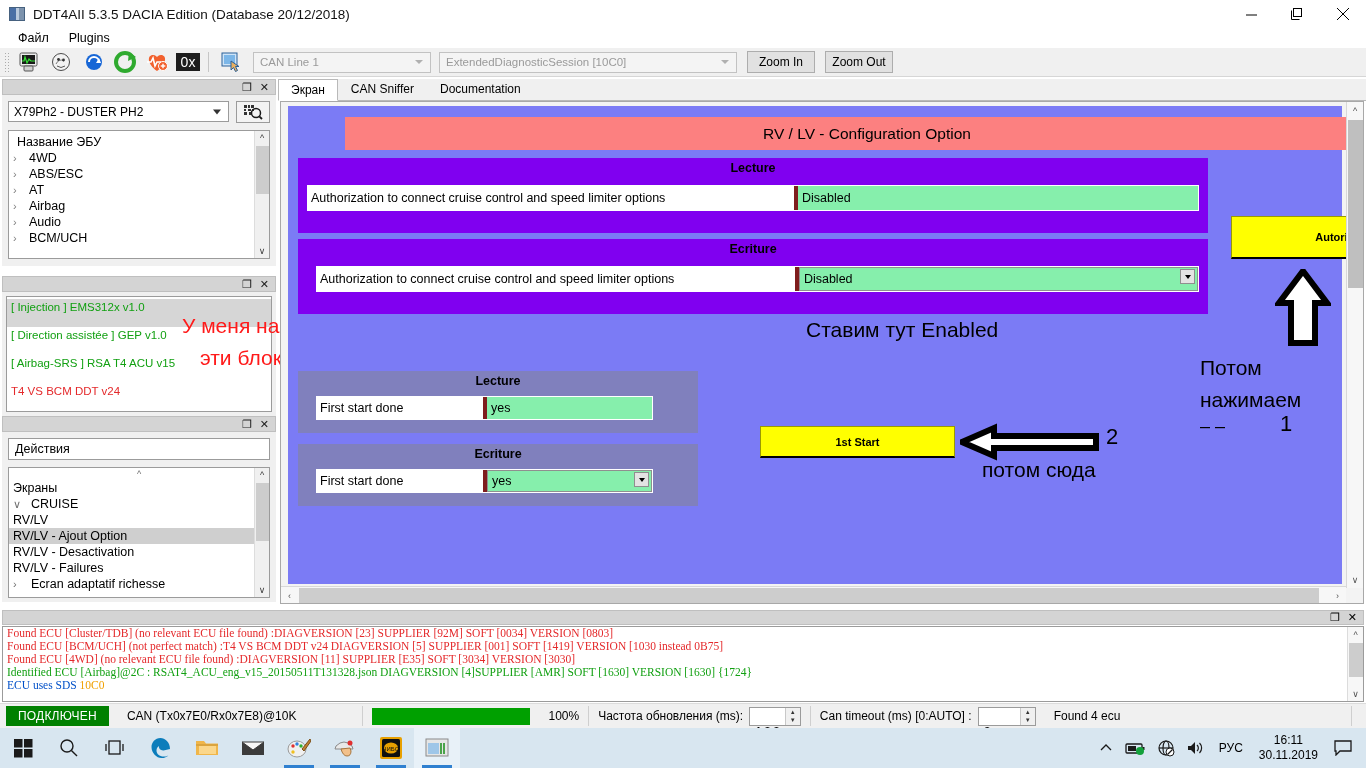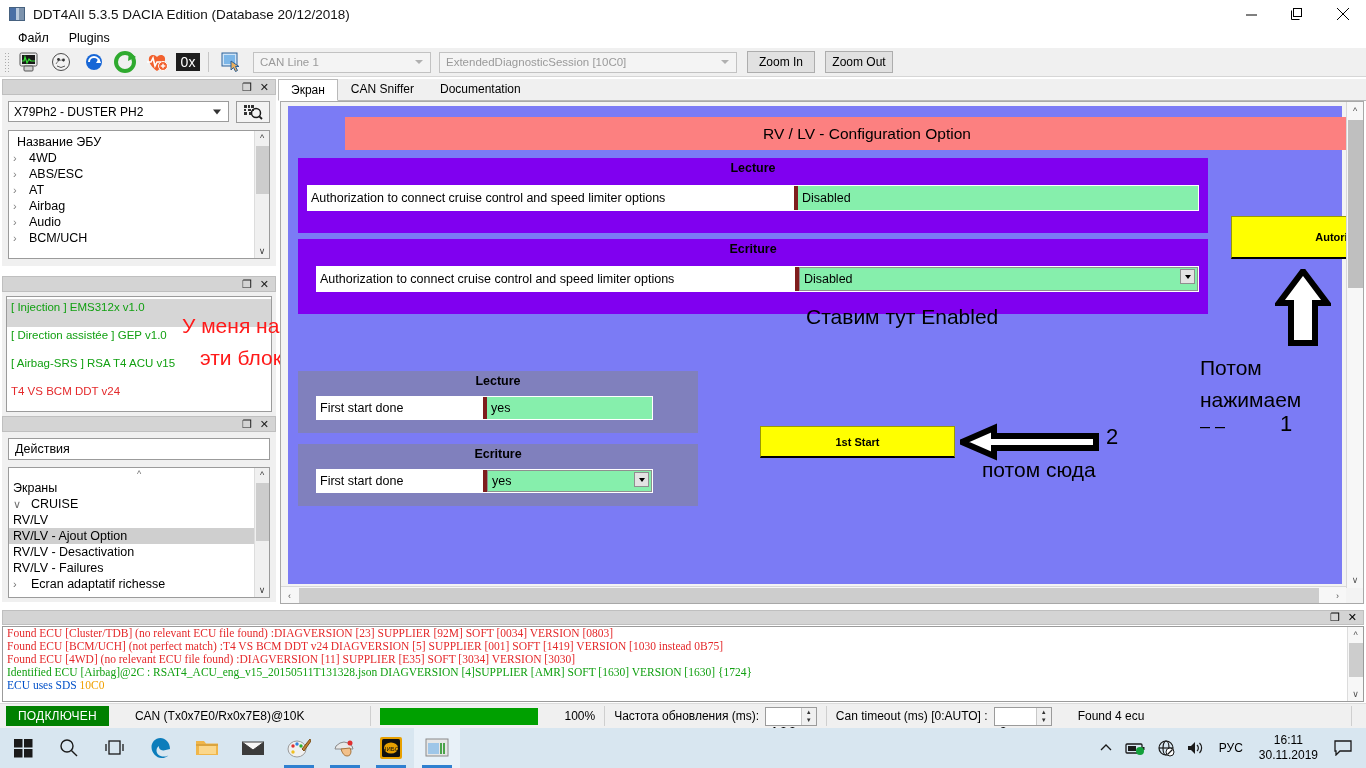--- a/index.html
+++ b/index.html
@@ -225,21 +225,21 @@
 
   
   .statusbar {
     position:absolute; left:0; top:703px; width:1366px; height:25px;
     background:#f0f0f0; display:flex; align-items:center; border-top:1px solid #dcdcdc;
   }
   .badge-conn {
     margin-left: 6px; background:#008000; color:#ffffff; font-size:12px;
     padding: 3px 12px; letter-spacing: .2px;
   }
-  .st-text { font-size: 12px; color:#000; margin-left: 26px; }
+  .st-text { font-size: 12px; color:#000; margin-left: 18px; }
   .st-sep { width:1px; height:20px; background:#cfcfcf; margin: 0 9px; }
   .progress { width: 158px; height: 17px; background:#00a000; }
   .spin {
     height: 19px; border:1px solid #9b9b9b; background:#fff; display:flex; align-items:center;
   }
   .spin .val { font-size:16px; padding: 0 4px; min-width: 26px; margin-top: 36px; }
   .spin .btns { width: 15px; height: 100%; border-left:1px solid #c8c8c8; background:#f0f0f0;
     display:flex; flex-direction:column; }
   .spin .btns div { flex:1; display:flex; align-items:center; justify-content:center; font-size:6px; color:#333; }
 
@@ -533,21 +533,21 @@
                 <i></i>
               </span>
           </div>
         </div>
       </div>
 
       <div class="ybtn" style="left:943px; top:110px; width:160px; height:43px; justify-content:flex-end; padding-right:10px;">Autorisation</div>
 
       <div class="ybtn" style="left:472px; top:320px; width:195px; height:32px; justify-content:center;">1st Start</div>
 
-      <div class="note" style="left:518px; top:199px; font-size:21px;">Ставим тут Enabled</div>
+      <div class="note" style="left:518px; top:212px; font-size:21px;">Ставим тут Enabled</div>
 
       <svg style="position:absolute; left:987px; top:163px;" width="56" height="78">
         <polygon points="28,2 52,34 40,34 40,74 16,74 16,34 4,34" fill="#ffffff" stroke="#000" stroke-width="6" stroke-linejoin="miter"></polygon>
       </svg>
       <div class="note" style="left:912px; top:250px; font-size:21px;">Потом</div>
       <div class="note" style="left:912px; top:282px; font-size:21px;">нажимаем</div>
       <div class="note" style="left:912px; top:310px; font-size:18px;">– –</div>
       <div class="note" style="left:992px; top:305px; font-size:22px;">1</div>
 
       <svg style="position:absolute; left:672px; top:316px;" width="140" height="40">

